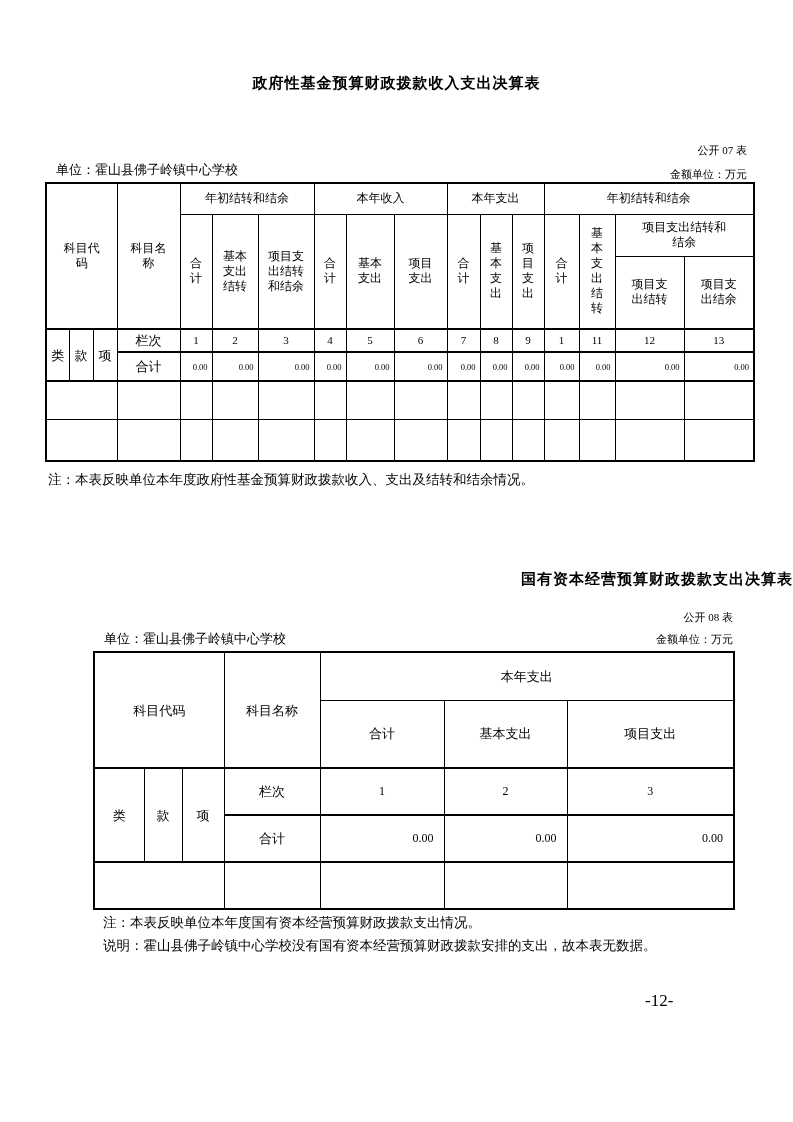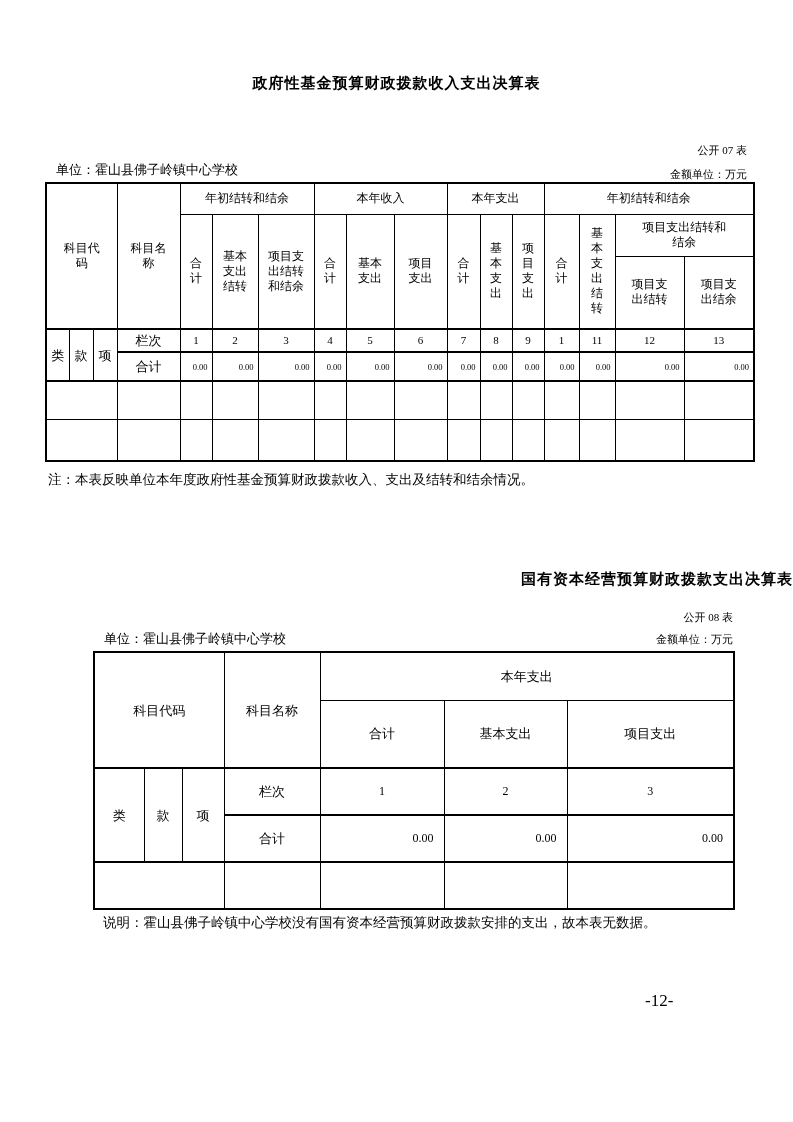--- a/index.html
+++ b/index.html
@@ -263,18 +263,19 @@
       <td colspan="3"></td>
       <td></td>
       <td></td>
       <td></td>
       <td></td>
     </tr>
   </tbody>
     </table>
 
   <div id="t2-notes" class="note">
+    <div>注：本表反映单位本年度国有资本经营预算财政拨款支出情况。</div>
     <div>说明：霍山县佛子岭镇中心学校没有国有资本经营预算财政拨款安排的支出，故本表无数据。</div>
   </div>
 
   <div id="page-num">-12-</div>
 
 </div>
 
 </body></html>

